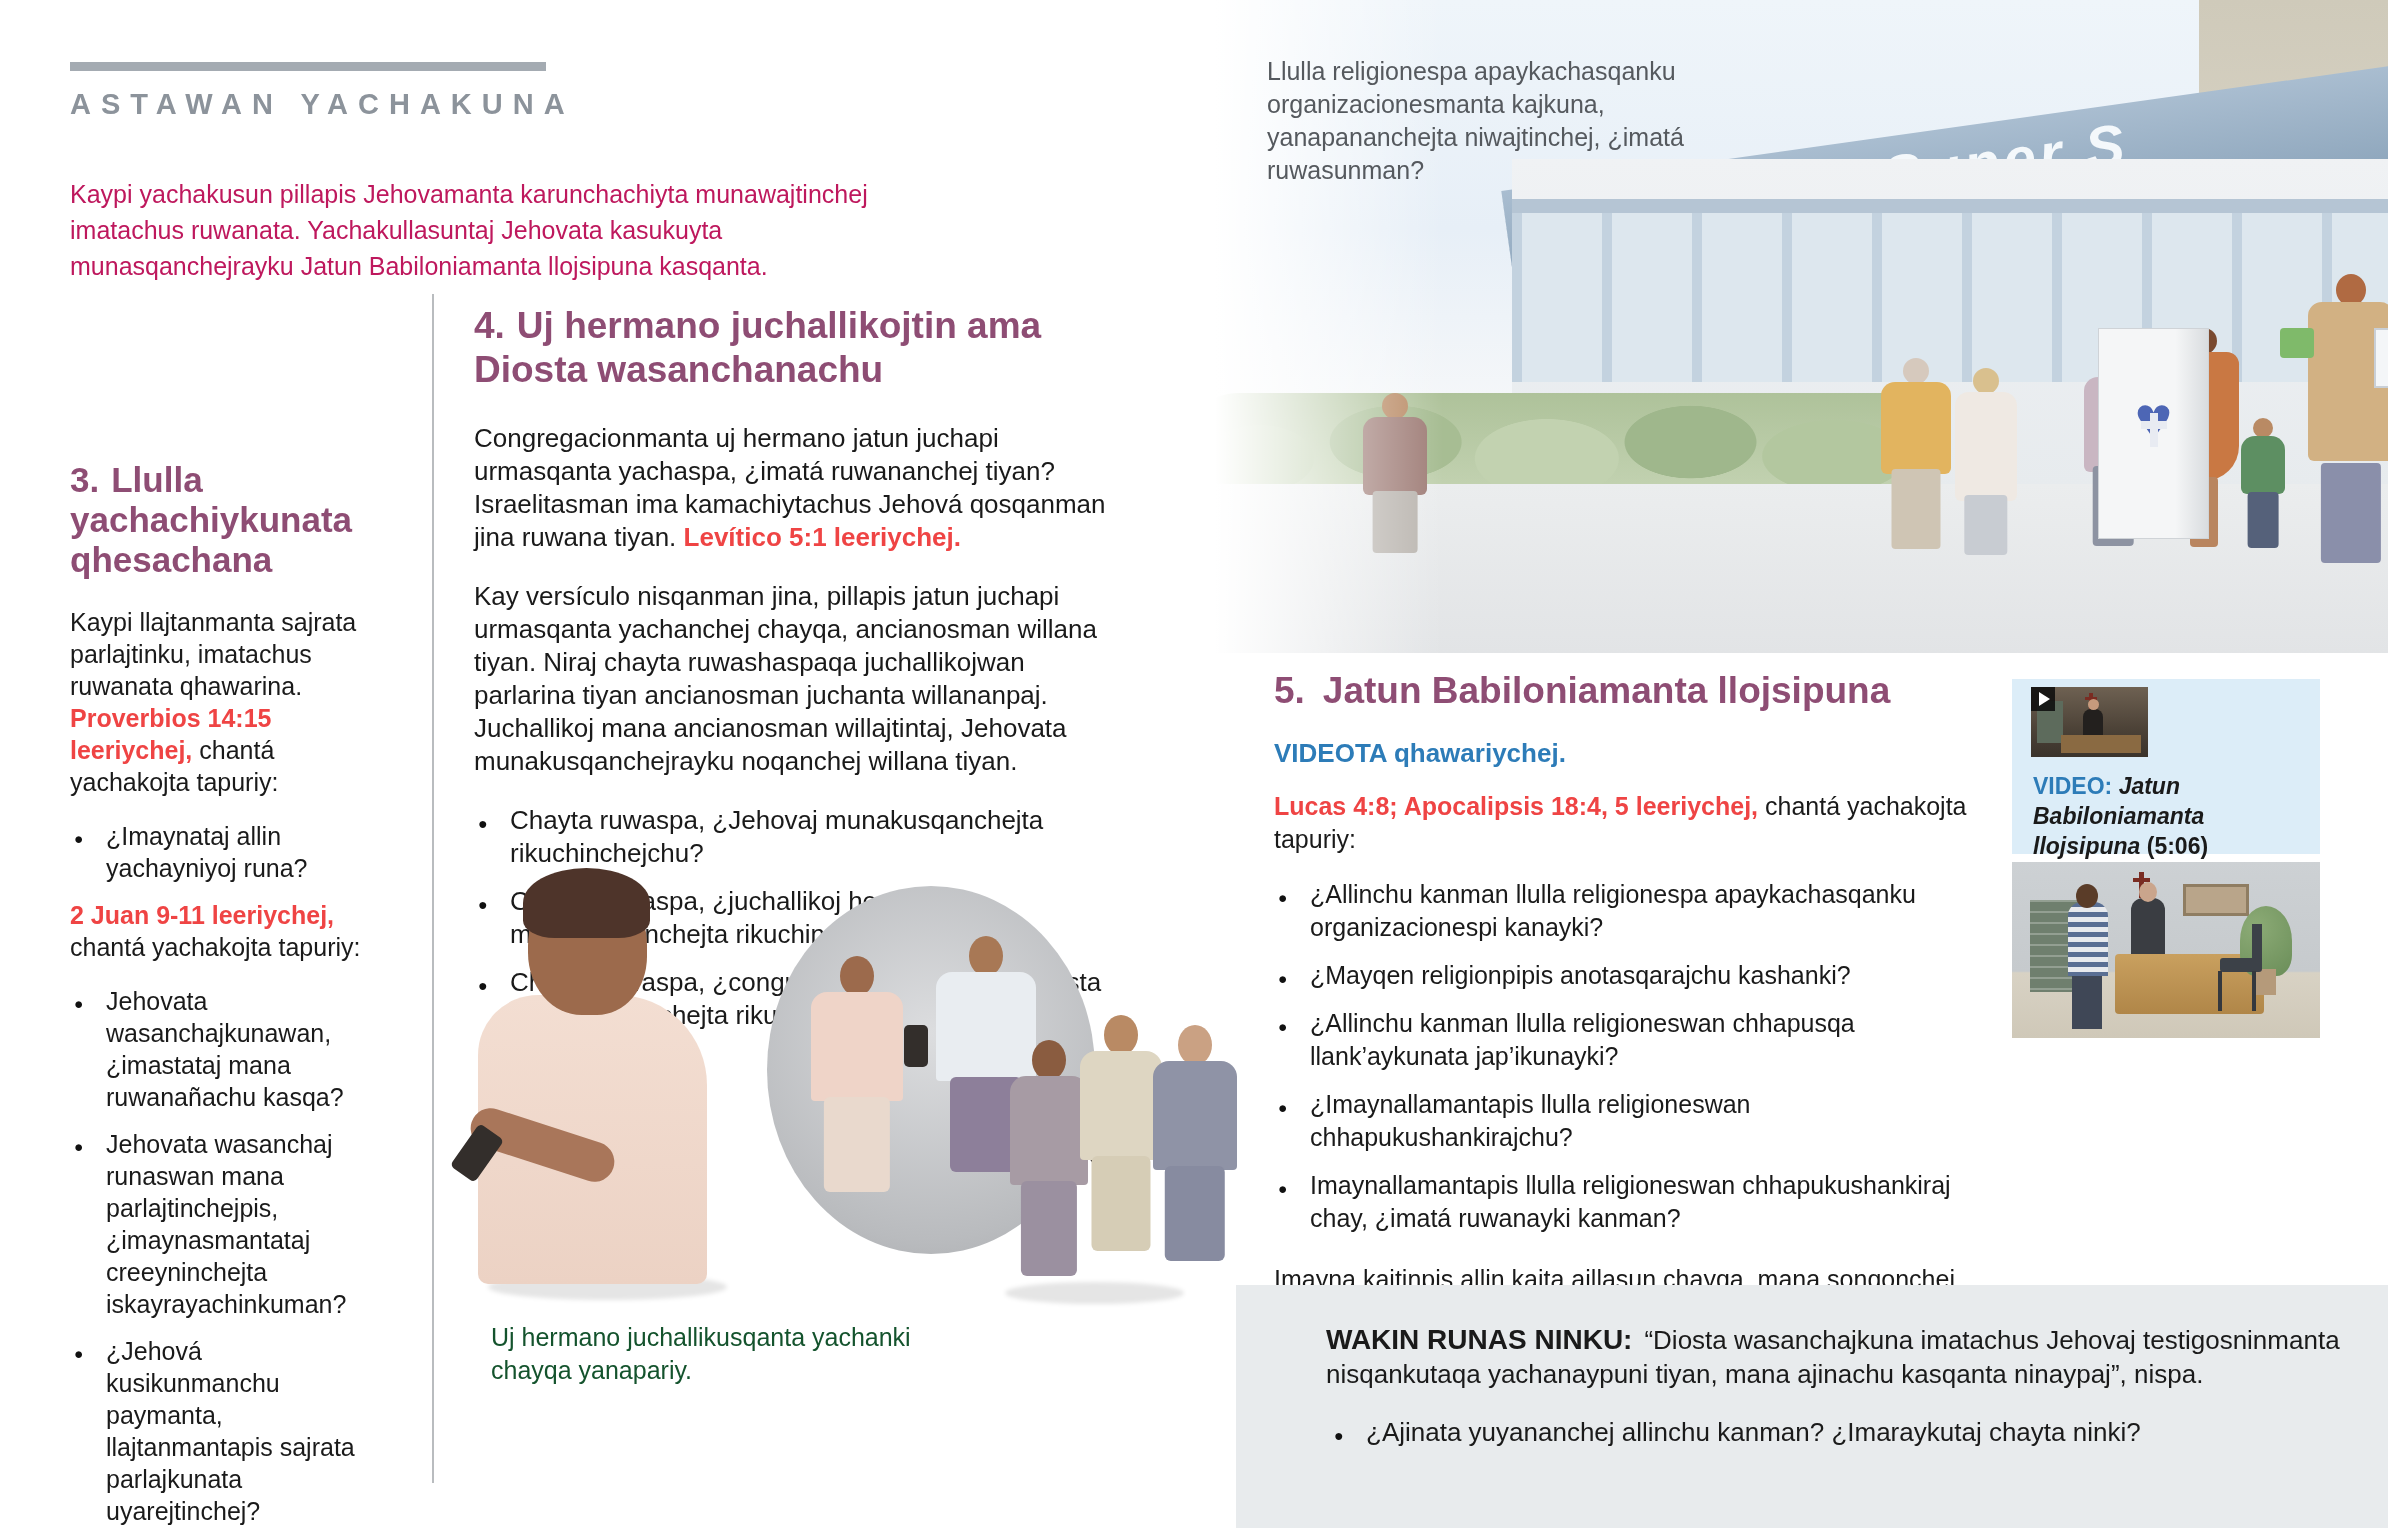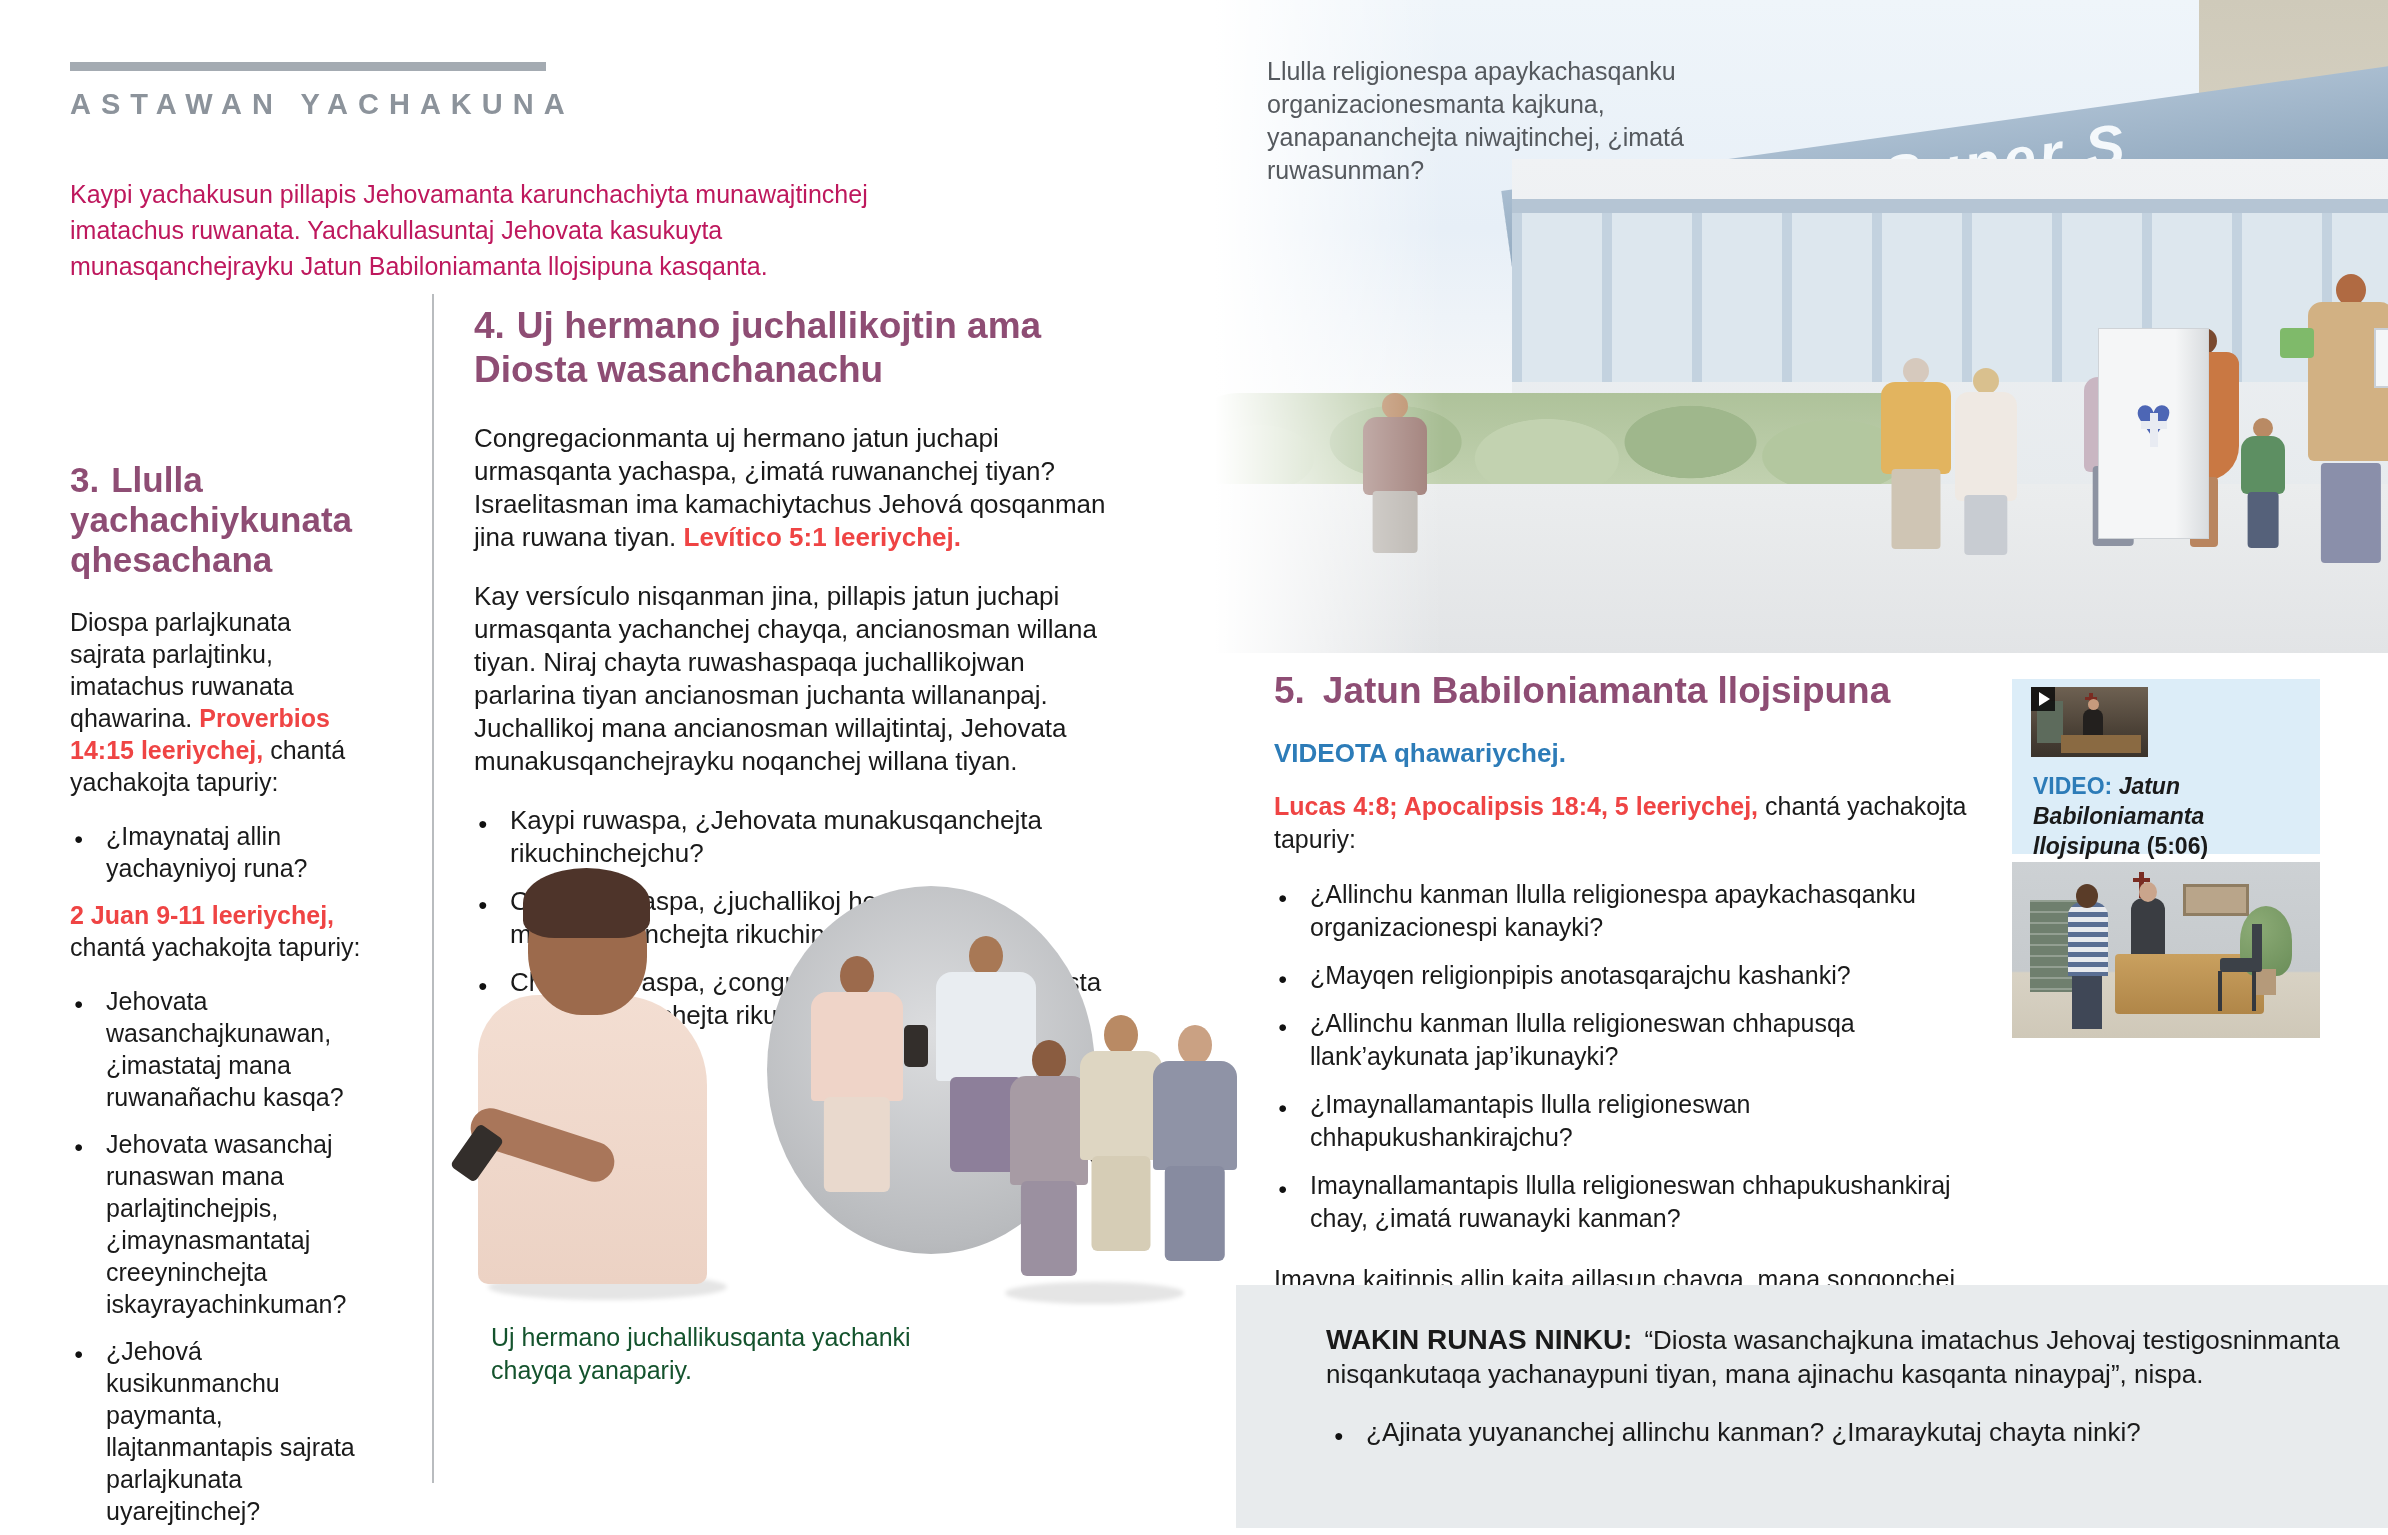--- a/index.html
+++ b/index.html
@@ -124,38 +124,38 @@
 <div class="screen">
 
   <div class="kicker-bar"></div>
   <div class="kicker">ASTAWAN YACHAKUNA</div>
   <p class="intro">Kaypi yachakusun pillapis Jehovamanta karunchachiyta munawajtinchej imatachus ruwanata. Yachakullasuntaj Jehovata kasukuyta munasqanchejrayku Jatun Babiloniamanta llojsipuna kasqanta.</p>
 
   <div class="divider"></div>
 
   <div class="col3">
     <h2 class="sec-head"><span class="headnum">3.</span><span>Llulla yachachiykunata qhesachana</span></h2>
-    <p><span>Diospa parlajkunata sajrata parlajtinku, imatachus ruwanata qhawarina. </span><span class="ref">Proverbios 14:15 leeriychej,</span><span> chantá yachakojta tapuriy:</span></p>
+    <p><span>Kaypi llajtanmanta sajrata parlajtinku, imatachus ruwanata qhawarina. </span><span class="ref">Proverbios 14:15 leeriychej,</span><span> chantá yachakojta tapuriy:</span></p>
     <ul class="blist">
       <li>¿Imaynataj allin yachayniyoj runa?</li>
     </ul>
     <p><span class="ref">2 Juan 9-11 leeriychej,</span><span> chantá yachakojta tapuriy:</span></p>
     <ul class="blist">
       <li>Jehovata wasanchajkunawan, ¿imastataj mana ruwanañachu kasqa?</li>
       <li>Jehovata wasanchaj runaswan mana parlajtinchejpis, ¿imaynasmantataj creeyninchejta iskayrayachinkuman?</li>
       <li>¿Jehová kusikunmanchu paymanta, llajtanmantapis sajrata parlajkunata uyarejtinchej?</li>
     </ul>
   </div>
 
   <div class="col4">
     <h2 class="sec-head"><span class="headnum">4.</span><span>Uj hermano juchallikojtin ama Diosta wasanchanachu</span></h2>
     <p><span>Congregacionmanta uj hermano jatun juchapi urmasqanta yachaspa, ¿imatá ruwananchej tiyan? Israelitasman ima kamachiytachus Jehová qosqanman jina ruwana tiyan. </span><span class="ref">Levítico 5:1 leeriychej.</span></p>
     <p>Kay versículo nisqanman jina, pillapis jatun juchapi urmasqanta yachanchej chayqa, ancianosman willana tiyan. Niraj chayta ruwashaspaqa juchallikojwan parlarina tiyan ancianosman juchanta willananpaj. Juchallikoj mana ancianosman willajtintaj, Jehovata munakusqanchejrayku noqanchej willana tiyan.</p>
     <ul class="blist">
-      <li>Kaypi ruwaspa, ¿Jehovata munakusqanchejta rikuchinchejchu?</li>
+      <li>Chayta ruwaspa, ¿Jehovaj munakusqanchejta rikuchinchejchu?</li>
       <li>Chayta ruwaspa, ¿juchallikoj hermanota munakusqanchejta rikuchinchejchu?</li>
       <li>Chayta ruwaspa, ¿congregacionmanta hermanosta munakusqanchejta rikuchinchejchu?</li>
     </ul>
   </div>
 
   <div class="ill4">
     <div class="ill-shadow" style="left:20px;top:398px;width:239px;height:26px;"></div>
     <div class="inset-circle"></div>
     <div class="bigman-body"></div>
     <div class="bigman-head"></div>

